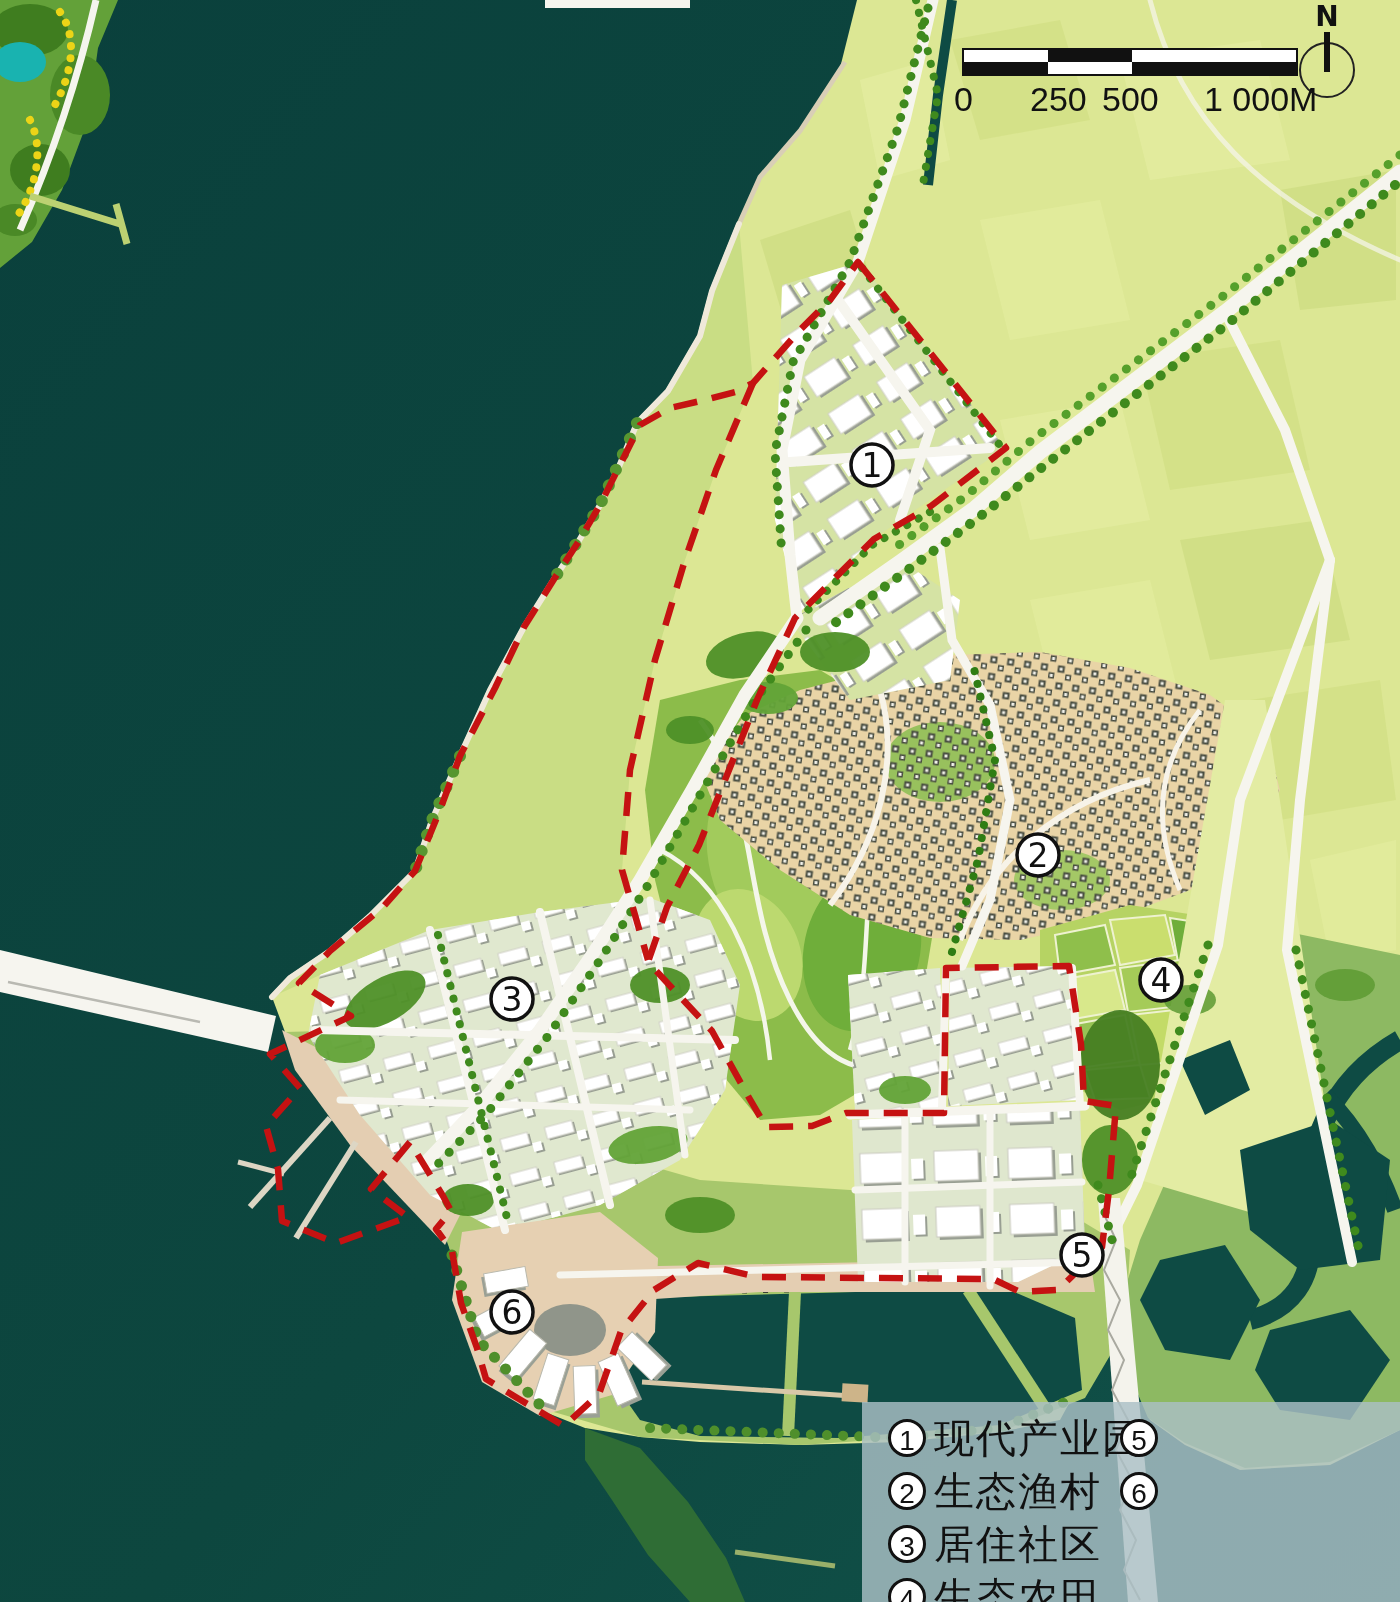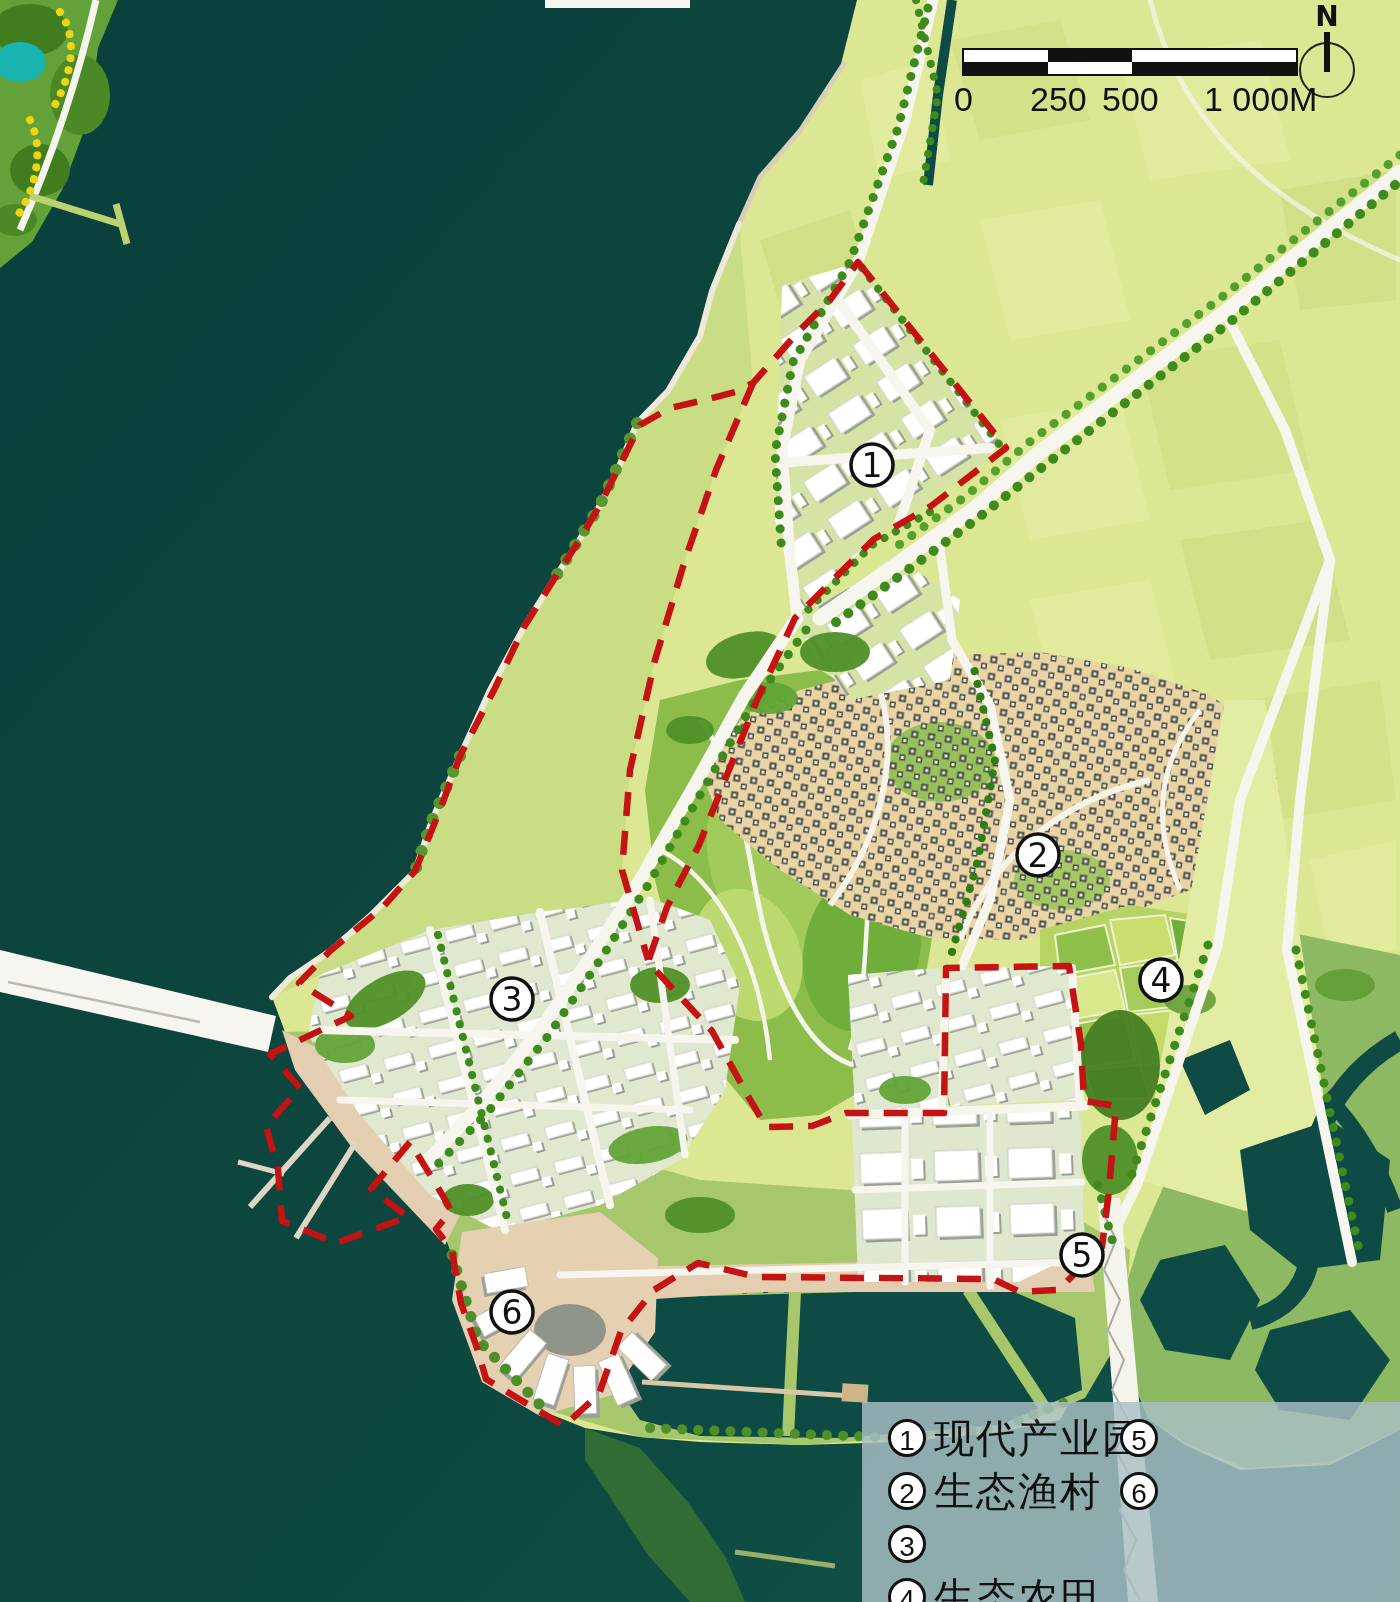--- a/index.html
+++ b/index.html
@@ -368,20 +368,21 @@
     <div class="litem">
       <span class="lnum">1</span>
       <span class="llab">现代产业园</span>
     </div>
     <div class="litem">
       <span class="lnum">2</span>
       <span class="llab">生态渔村</span>
     </div>
     <div class="litem">
       <span class="lnum">3</span>
+      <span class="llab">居住社区</span>
     </div>
     <div class="litem">
       <span class="lnum">4</span>
       <span class="llab">生态农田</span>
     </div>
   </div>
   <div class="lcol lcol2">
     <div class="litem">
       <span class="lnum">5</span>
     </div>

